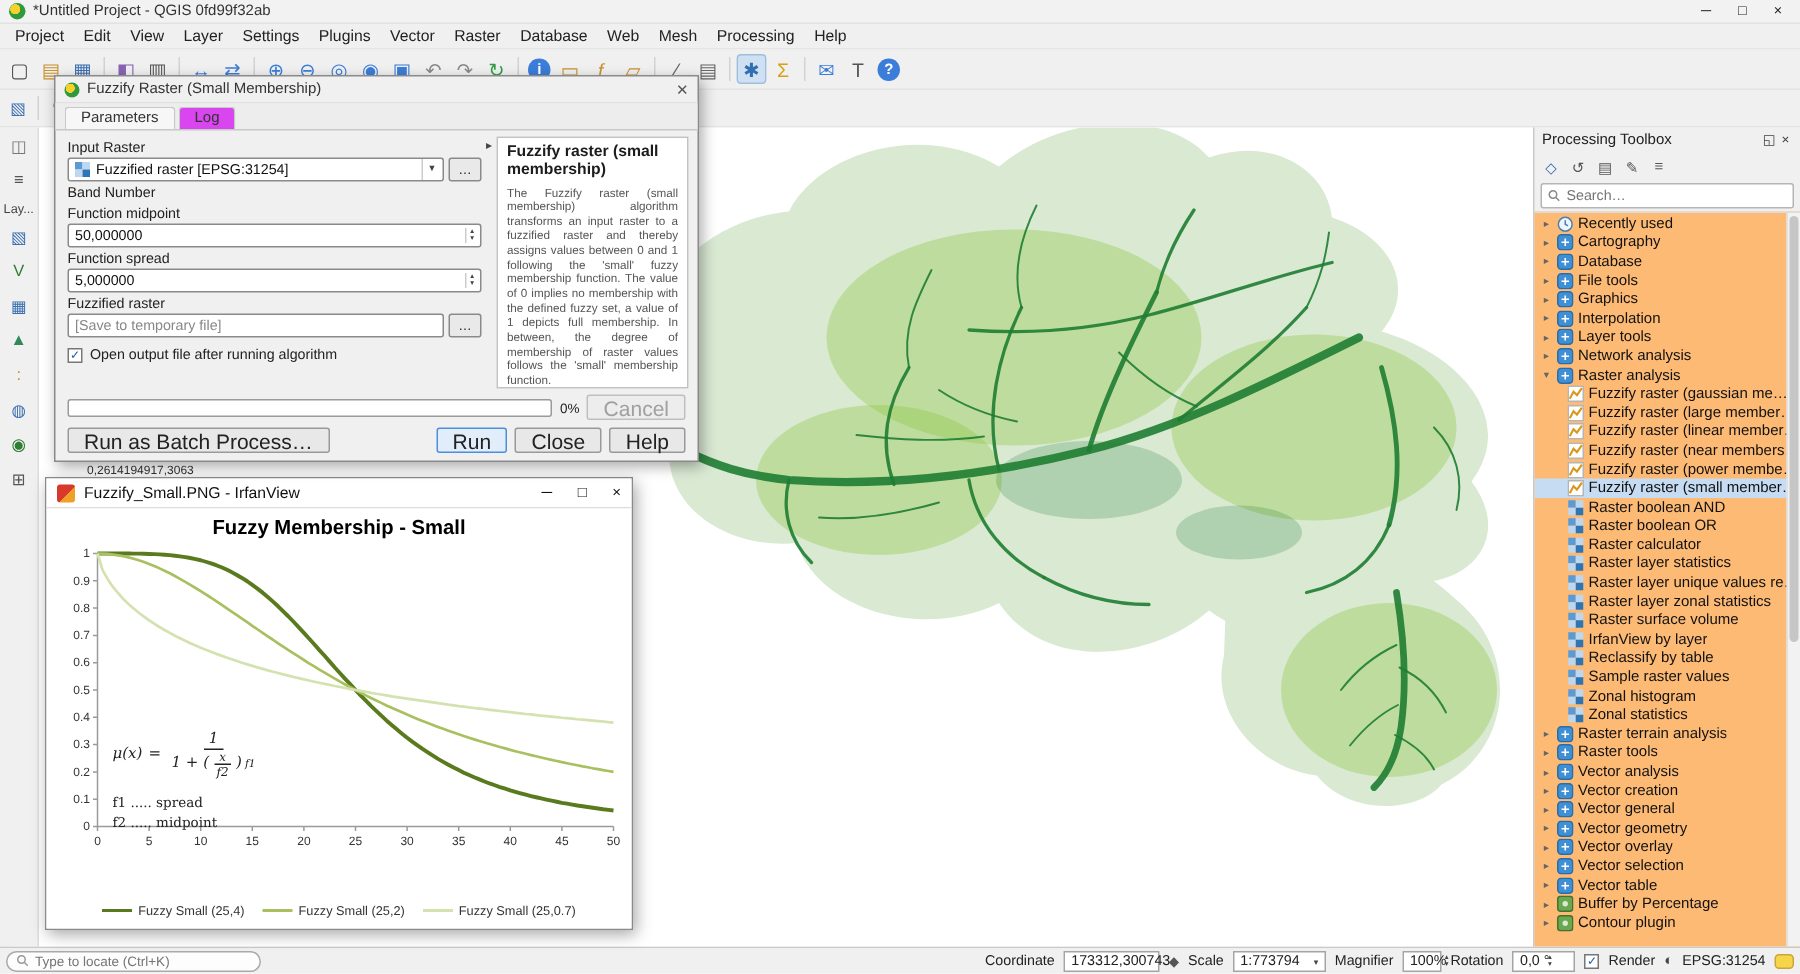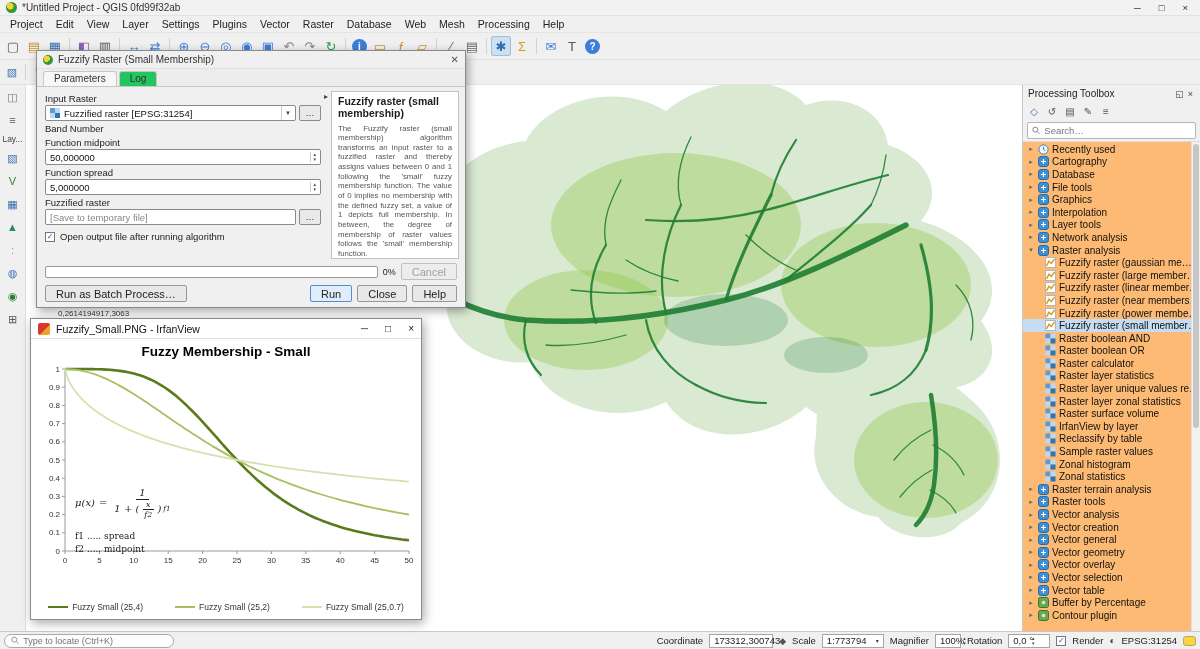--- a/index.html
+++ b/index.html
@@ -65,21 +65,21 @@
   .sb-steppers{display:flex;flex-direction:column;font-size:5px;line-height:5px;color:#444;margin-left:-1px}
   .sb-cb{width:10px;height:10px;border:1px solid #777;background:#fff;display:flex;align-items:center;justify-content:center;font-size:8px;color:#2062a8;flex:0 0 auto}
   .crs-ico{font-size:10px;color:#444}
   .msg-icon{width:13px;height:10px;background:#f7d54a;border:1px solid #caa53a;border-radius:3px;flex:0 0 auto}
 
   
   .dlg{position:absolute;left:36px;top:50px;width:430px;height:258px;background:#f0f0f0;border:1px solid #8a8a8a;box-shadow:2px 3px 9px rgba(0,0,0,.35);z-index:10;display:flex;flex-direction:column}
   .dlg-title{height:18px;display:flex;align-items:center;gap:5px;padding:0 6px;font-size:10px;color:#333;border-bottom:1px solid #e0e0e0}
   .dlg-close{margin-left:auto;color:#555;font-size:10px}
   .tabs{display:flex;gap:2px;padding:2px 6px 0 6px;border-bottom:1px solid #c8c8c8;background:#ededed}
-  .tab{padding:1px 10px 2px 10px;font-size:10px;border:1px solid #c8c8c8;border-bottom:none;border-radius:3px 3px 0 0;background:#22c55e;color:#333}
+  .tab{padding:1px 10px 2px 10px;font-size:10px;border:1px solid #c8c8c8;border-bottom:none;border-radius:3px 3px 0 0;background:#d946ef;color:#333}
   .tab.active{background:#f7f7f7}
   .dlg-body{flex:1;display:flex;padding:4px 6px 2px 8px;overflow:hidden}
   .form{width:276px;display:flex;flex-direction:column}
   .flabel{font-size:9.5px;color:#222;margin:2px 0 1px 0}
   .crow{display:flex;gap:3px;align-items:center}
   .ctrl{flex:1;height:16px;background:#fff;border:1px solid #8a8a8a;border-radius:2px;display:flex;align-items:center;gap:4px;padding:0 4px;font-size:9.5px;color:#111;overflow:hidden;white-space:nowrap}
   .ctrl .arr{margin-left:auto;font-size:6px;color:#444;border-left:1px solid #ccc;padding-left:3px;align-self:stretch;display:flex;align-items:center}
   .ctrl .steppers{margin-left:auto;display:flex;flex-direction:column;font-size:5px;line-height:5px;color:#444;border-left:1px solid #ccc;padding-left:2px}
   .ctrl .ghost{color:#888}
   .mini-raster{width:10px;height:10px;flex:0 0 auto;display:flex}
@@ -87,35 +87,35 @@
   .cbrow{display:flex;align-items:center;gap:5px;margin-top:6px;font-size:9.5px}
   .cb{width:10px;height:10px;border:1px solid #777;background:#fff;display:flex;align-items:center;justify-content:center;font-size:8px;color:#2062a8;flex:0 0 auto}
   .splitter{width:10px;display:flex;justify-content:center;color:#444;font-size:8px;padding-top:1px}
   .help{flex:1;background:#fff;border:1px solid #c2c2c2;padding:4px 6px;overflow:hidden;font-size:7.8px;color:#555;line-height:1.24}
   .help h3{font-size:10.5px;color:#1c1c1c;line-height:1.12;margin-bottom:4px;font-weight:bold}
   .help p{margin-bottom:4px;text-align:justify}
   .progress-row{display:flex;align-items:center;gap:5px;padding:2px 8px}
   .progressbar{flex:1;height:12px;border:1px solid #9a9a9a;background:#fff;border-radius:2px;position:relative}
   .progress-fill{position:absolute;left:0;top:0;bottom:0;background:#3c80c4;width:0}
   .pct{font-size:9px;color:#222}
-  .btn{height:17px;padding:0 10px;background:#e8e8e8;border:1px solid #999;border-radius:2px;font-size:11px;color:#222;display:flex;align-items:center;justify-content:center;font-family:"Liberation Sans",sans-serif}
+  .btn{height:17px;padding:0 10px;background:#e8e8e8;border:1px solid #999;border-radius:2px;font-size:14px;color:#222;display:flex;align-items:center;justify-content:center;font-family:"Liberation Sans",sans-serif}
   .btn.disabled{color:#a0a0a0;background:#ededed;border-color:#bfbfbf}
   .btn.default{border-color:#4a90d9;background:#e2edfb}
   .btn-row{display:flex;gap:5px;padding:3px 8px 5px 8px;align-items:center}
   .btn-spacer{flex:1}
 
   
   .win{position:absolute;left:30px;top:318px;width:392px;height:302px;background:#fff;border:1px solid #8a8a8a;box-shadow:2px 3px 10px rgba(0,0,0,.35);z-index:9;display:flex;flex-direction:column}
   .iv-title{height:20px;display:flex;align-items:center;gap:6px;padding:0 7px;background:#fff;border-bottom:1px solid #ddd;font-size:10.5px;color:#111}
   .iv-ico{width:12px;height:12px;border-radius:2px;background:linear-gradient(135deg,#d8392b 55%,#f0a029 56%);flex:0 0 auto}
   .iv-controls{margin-left:auto;display:flex;gap:17px;color:#111;font-size:10px}
   .iv-body{flex:1;position:relative;background:#fff;overflow:hidden}
   .chart-title{text-align:center;font-weight:bold;font-size:13.5px;color:#000;margin-top:5px}
   #chart-svg{display:block;margin-top:0}
-  .legend{position:absolute;bottom:7px;left:0;right:0;display:flex;justify-content:center;gap:32px;font-size:8.5px;color:#333;align-items:center}
+  .legend{position:absolute;bottom:7px;left:0;right:0;display:flex;justify-content:center;gap:12px;font-size:8.5px;color:#333;align-items:center}
   .leg-item{display:flex;align-items:center;gap:4px}
   .leg-swatch{width:20px;height:0}
   .formula{position:absolute;left:44px;top:148px;font-family:"DejaVu Serif",serif;font-style:italic;font-size:10px;color:#222;display:block}
   .formula .line1{display:flex;align-items:center;gap:4px}
   .frac{display:inline-flex;flex-direction:column;align-items:center;vertical-align:middle}
   .frac .top{border-bottom:1px solid #222;padding:0 3px;line-height:1.15;text-align:center}
   .frac .bot{padding:0 3px;line-height:1.15;display:inline-flex;align-items:center;gap:1px}
   .frac.small{font-size:8px;margin:0 1px}
   .formula sup{font-size:7px;vertical-align:super;margin-left:1px}
   .fnotes{margin-top:11px;font-size:9px;font-style:normal;color:#222;line-height:1.5}

